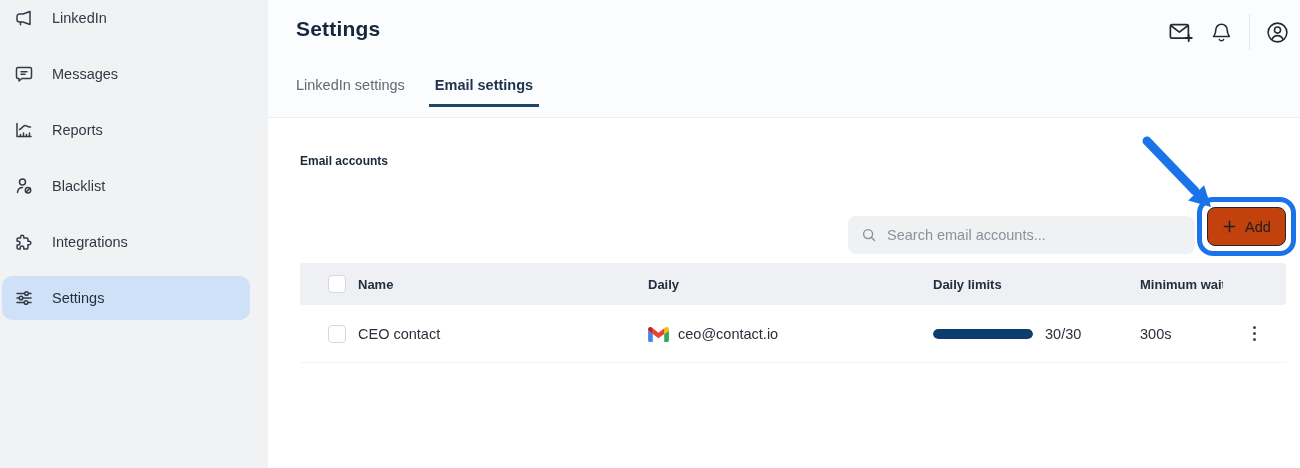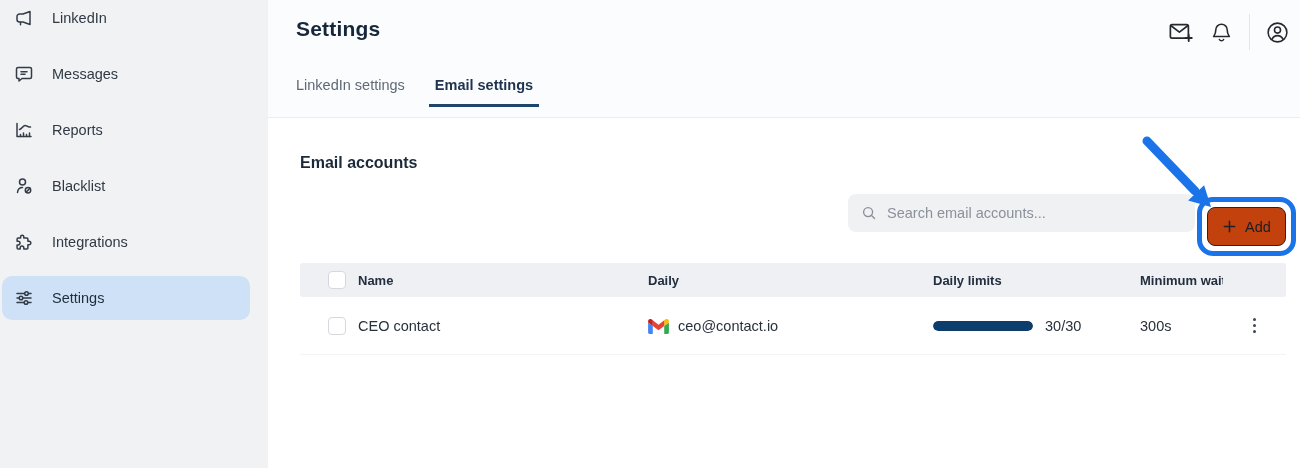--- a/index.html
+++ b/index.html
@@ -25,44 +25,44 @@
   .pane{position:absolute; left:268px; top:0; width:1032px; height:468px; background:#fff;}
   .pane-header{position:absolute; left:0; top:0; right:0; height:118px; background:#fbfcfd; border-bottom:1px solid #ecedf0;}
   .page-title{position:absolute; left:28px; top:17px; font-size:21px; font-weight:600; color:#16273c; letter-spacing:.2px;}
   .tabs{position:absolute; left:28px; top:77px; display:flex; gap:26px;}
   .tab{font-size:14.5px; color:var(--text-gray); padding:0 0 13px 0; cursor:pointer;}
   .tab.active{color:#203450; font-weight:600; padding:0 6px 11px 6px; margin-left:-2px; border-bottom:3px solid var(--tab-underline);}
   .hdr-icons{position:absolute; right:10px; top:13px; height:38px; display:flex; align-items:center; gap:15px;}
   .hdr-icons svg{color:#24292f; cursor:pointer;}
   .hdr-divider{width:1px; height:36px; background:#e3e5e8;}
   
-  .section-title{position:absolute; left:32px; top:154px; font-size:16px; font-weight:600; color:#1b2a3a;}
+  .section-title{position:absolute; left:32px; top:154px; font-size:12px; font-weight:600; color:#1b2a3a;}
   .search-box{
-    position:absolute; left:580px; top:194px; width:347px; height:38px;
+    position:absolute; left:580px; top:216px; width:347px; height:38px;
     background:#f0f1f3; border-radius:8px; display:flex; align-items:center; padding:0 12px; gap:9px;
   }
   .search-box input{
     flex:1; border:none; outline:none; background:transparent; font-family:inherit;
     font-size:14.5px; color:#333b45;
   }
   .search-box input::placeholder{color:#8b919a;}
   .add-btn{
     position:absolute; left:939px; top:207px; width:79px; height:39px;
     background:#c2410c; border:1.5px solid #23272c; border-radius:8px;
     display:flex; align-items:center; justify-content:center; gap:8px;
     font-size:14.5px; color:#1b1f24; cursor:pointer;
   }
   .annot-ring{
     position:absolute; left:929px; top:197px; width:99px; height:59px;
     border:5px solid var(--accent); border-radius:16px; pointer-events:none;
   }
   .annot-arrow{position:absolute; left:862px; top:130px; pointer-events:none;}
   
   .table{position:absolute; left:32px; top:263px; width:986px;}
-  .thead{height:34px; background:var(--table-header-bg); border-radius:3px; display:flex; align-items:center; font-size:13px; font-weight:600; color:#232f3f;}
+  .thead{height:42px; background:var(--table-header-bg); border-radius:3px; display:flex; align-items:center; font-size:13px; font-weight:600; color:#232f3f;}
   .trow{height:58px; display:flex; align-items:center; font-size:14.5px; color:#28303b; border-bottom:1px solid #f3f4f6;}
   .cell-check{width:30px; margin-left:28px;}
   .cell-name{width:290px;}
   .cell-email{width:285px; display:flex; align-items:center; gap:9px;}
   .cell-daily{width:200px; display:flex; align-items:center; gap:12px;}
   .cell-wait{width:90px; overflow:hidden; white-space:nowrap; padding-left:7px;}
   .cell-actions{flex:1; display:flex; justify-content:center;}
   .checkbox{width:18px; height:18px; background:#fff; border:1px solid #d5d8dd; border-radius:4px; cursor:pointer;}
   .progress-track{width:100px; height:10px; border-radius:5px; background:#e4e7ec; overflow:hidden;}
   .progress-fill{height:100%; border-radius:5px; background:var(--navy);}

